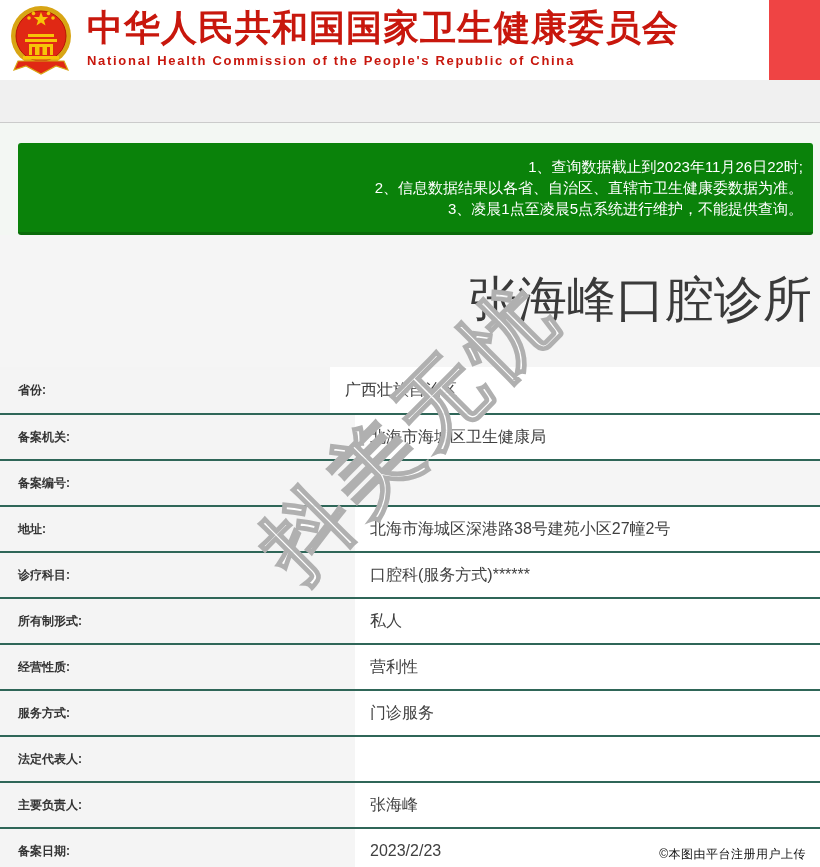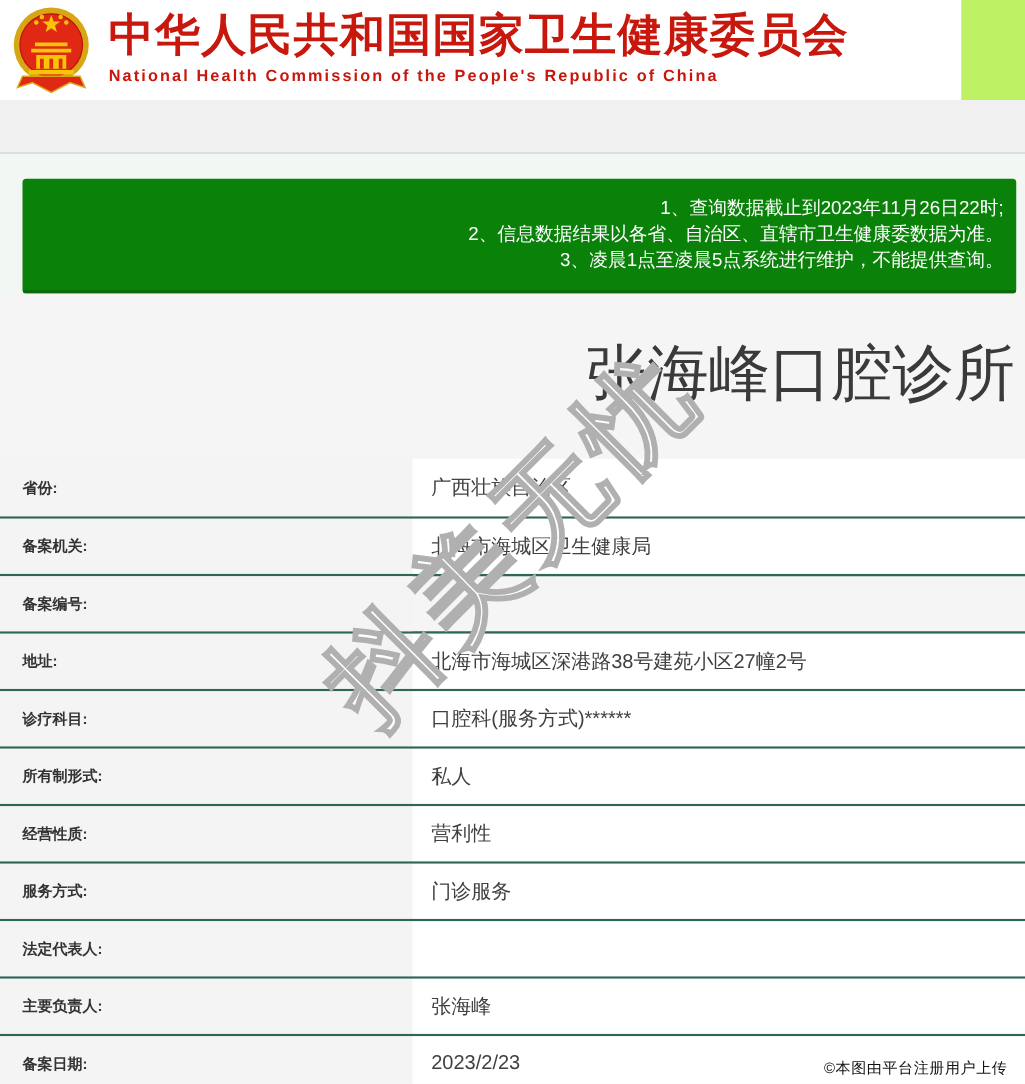--- a/index.html
+++ b/index.html
@@ -2,42 +2,42 @@
 <html><head>
 <meta charset="utf-8">
 <style>
   html,body{margin:0;padding:0;}
   body{
     width:820px;height:867px;overflow:hidden;position:relative;
     background:#f5f5f5;
     font-family:"Liberation Sans","DejaVu Sans",sans-serif;
   }
   
-  .header-row{background:#bef264;}
+  .header-row{background:#ef4444;}
   .header-white{width:769px;height:80px;background:#ffffff;display:flex;align-items:flex-start;}
   .emblem{margin:4px 0 0 8px;flex:0 0 auto;}
   .header-titles{margin-left:13px;padding-top:7px;overflow:hidden;}
   .title-cn{font-size:36px;font-weight:bold;color:#c8170d;letter-spacing:1px;line-height:1.18;white-space:nowrap;}
   .title-en{font-size:13px;font-weight:bold;color:#c8170d;letter-spacing:1.7px;margin-top:4px;white-space:nowrap;}
   .subheader{height:42px;background:#f0f0f0;border-bottom:1px solid #cbcbcb;}
   
   .notice-wrap{padding:20px 7px 0 18px;background:#f3f7f3;}
   .notice{
     background:#0a820a;border-bottom:3px solid #0a6b0a;border-radius:3px;
     color:#ffffff;font-size:15px;line-height:21px;padding:13px 10px 13px 62px;text-align:right;
   }
   
   .clinic-title{
     text-align:right;padding-right:8px;margin-top:42px;
     font-size:49px;line-height:44px;color:#3a3a3a;font-weight:400;
   }
   
   .record-table{margin-top:46px;}
   .row{display:flex;height:46px;box-sizing:border-box;}
-  .row + .row{border-top:2px solid #2f6658;}
+  .row + .row{border-top:2px solid #2f6658;gap:25px;}
   .cell-label{
     width:330px;box-sizing:border-box;padding-left:18px;background:#f4f4f4;
     display:flex;align-items:center;font-weight:bold;font-size:12px;color:#333333;
   }
   .cell-value{
     flex:1;background:#ffffff;display:flex;align-items:center;
     padding-left:15px;font-size:16px;color:#404040;white-space:nowrap;
   }
   
   .watermark{position:absolute;left:150px;top:170px;pointer-events:none;z-index:30;}

